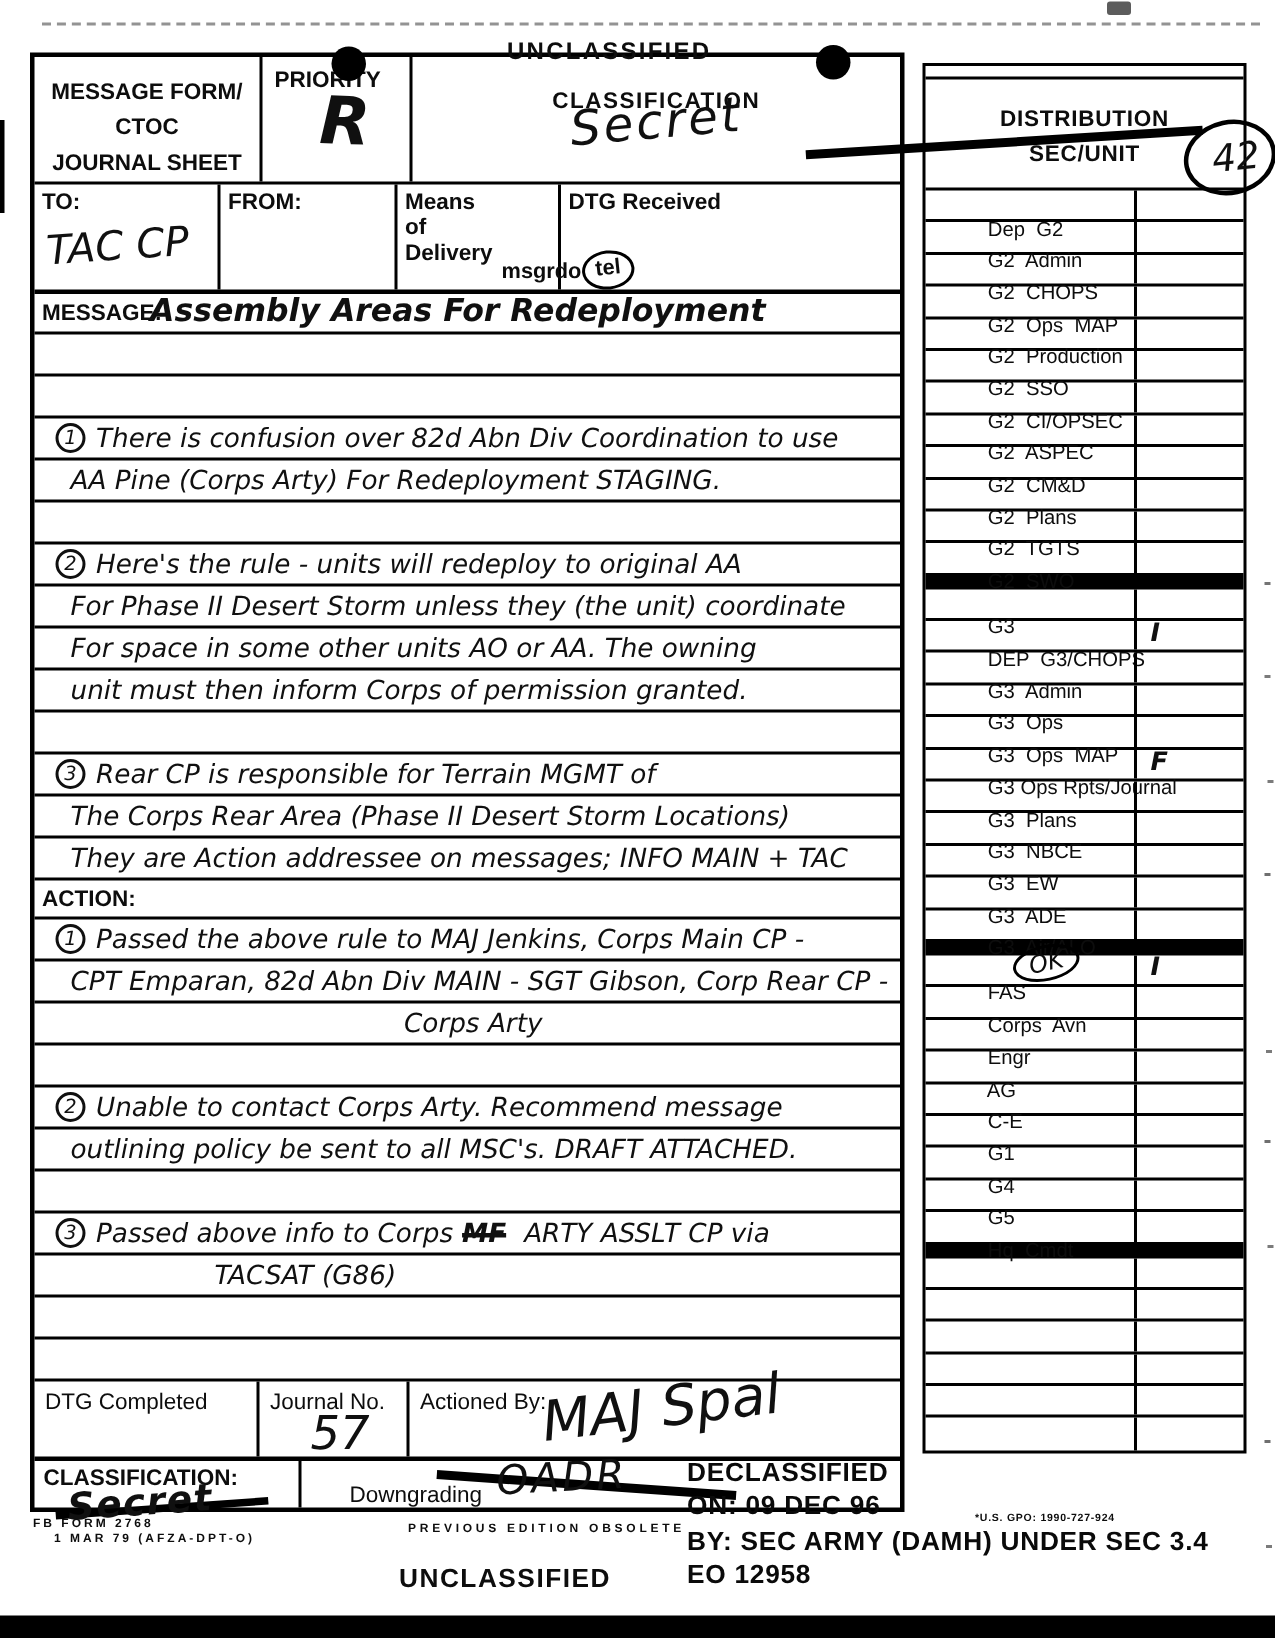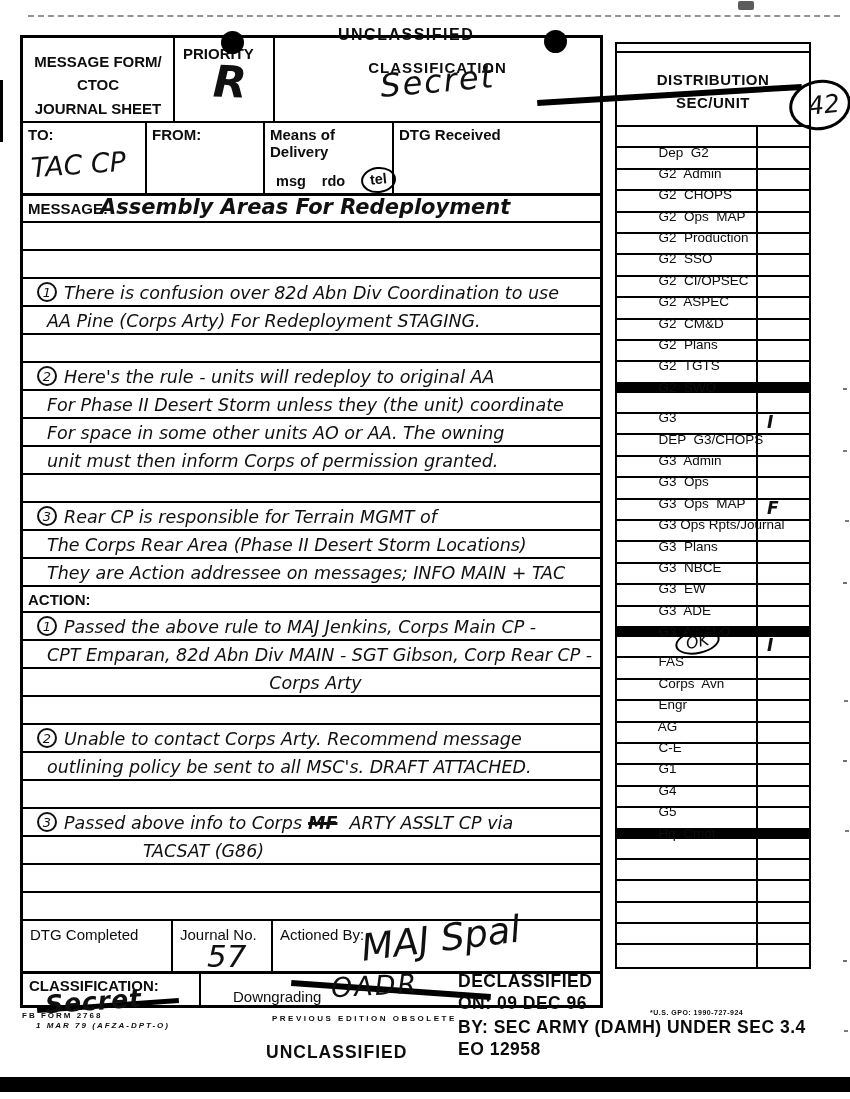--- a/index.html
+++ b/index.html
@@ -46,22 +46,22 @@
   .top-unclass { left:338px; top:26px; font-weight:bold; font-size:16px; letter-spacing:1.5px; z-index:5; }
   .page-circle { left:514px; top:42px; width:62px; height:50px; border:3px solid #000;
                  border-radius:50%; transform:rotate(-12deg); z-index:4; }
   .page-num { position:absolute; left:16px; top:8px; font-size:25px; transform:rotate(6deg); }
 
   .row2 { display:flex; height:73px; border-bottom:3px solid #000; }
   .row2 > div { position:relative; font-weight:bold; font-size:15px; padding:3px 0 0 5px; }
   .cell-to { width:124px; border-right:2.5px solid #000; }
   .to-val { position:absolute; left:8px; top:26px; font-size:27px; font-weight:normal; transform:rotate(-4deg); }
   .cell-from { width:118px; border-right:2.5px solid #000; }
-  .cell-means { width:129px; border-right:2.5px solid #000; font-weight:normal; font-size:14.5px;
-                display:flex; flex-direction:column; }
+  .cell-means { width:109px; border-right:2.5px solid #000; font-weight:normal; font-size:14.5px;
+                display:flex; flex-direction:row; }
   .means-opts { margin-top:auto; display:flex; justify-content:space-between;
                 align-items:flex-end; padding:0 4px 4px 6px; font-size:14.5px; }
   .tel-circle { border:2.5px solid #000; border-radius:50%; padding:2px 7px 4px;
                 transform:rotate(-6deg); margin-bottom:-4px; margin-right:-8px; }
   .cell-dtg { flex:1; font-weight:normal; font-size:14.5px; }
 
   .msg-row { height:27px; border-bottom:2px solid #000; position:relative;
              font-weight:bold; font-size:15px; padding:4px 0 0 5px; }
   .msg-subject { position:absolute; left:77px; top:-1px; font-size:21px; }
 
@@ -93,40 +93,40 @@
   .cell-classif { width:178px; border-right:2.5px solid #000; position:relative;
                   font-weight:bold; font-size:15px; padding:3px 0 0 6px; }
   .classif-secret { position:absolute; left:22px; top:13px; font-size:25px; transform:rotate(-4deg); letter-spacing:1px; z-index:7; }
   .strike-bot-secret { left:14px; top:29px; width:142px; height:4.5px; transform:rotate(-4deg); }
   .cell-downgrade { flex:1; position:relative; font-size:15px; }
   .downgrade-label { position:absolute; left:32px; top:14px; }
   .oadr { position:absolute; left:130px; top:-4px; font-size:27px; transform:rotate(-3deg); letter-spacing:2px; z-index:7; }
   .strike-oadr { left:90px; top:13px; width:200px; height:5.5px; transform:rotate(4deg); }
 
   
-  #dist { left:615px; top:42px; width:196px; border:2.5px solid #000; background:#fff; }
+  #dist { left:615px; top:42px; width:216px; border:2.5px solid #000; background:#fff; }
   .dist-topstrip { height:9px; border-bottom:2px solid #000; }
   .dist-header { height:74px; border-bottom:2.5px solid #000; text-align:center;
                  font-size:15px; font-weight:bold; letter-spacing:.5px; padding-top:16px; line-height:1.5; }
   .drow { display:flex; height:21.4px; border-bottom:2px solid #000; }
   .drow:last-child { border-bottom:none; }
   .dlabel { width:141px; border-right:2px solid #000; font-size:13.5px; padding:2.5px 0 0 4px;
             white-space:pre; position:relative; overflow:visible; }
   .dmark { flex:1; position:relative; }
   .dmark .mark { position:absolute; left:9px; top:-2px; font-size:17px; font-weight:bold; }
   .ok-circle { position:absolute; left:58px; top:-7px; height:24px; border:2.5px solid #000;
                border-radius:50%; padding:0 9px; font-size:16px; line-height:20px;
                transform:rotate(-12deg); z-index:9; background:transparent;
                font-family:"DejaVu Sans", sans-serif; font-style:italic; }
   .drow.bar { height:9px; background:#000; border-bottom:none; }
   .drow.bar .dlabel { border-right:none; }
 
   
   .formid { left:22px; top:1011px; font-size:8px; font-weight:bold; letter-spacing:2px; line-height:1.2; }
-  .formid .l2 { margin-left:14px;font-style:italic; }
+  .formid .l2 { margin-left:14px; }
   .obsolete { left:272px; top:1014px; font-size:8px; font-weight:bold; letter-spacing:2.5px; }
   .gpo { left:650px; top:1009px; font-size:7px; font-weight:bold; letter-spacing:.5px; }
   .stamp { font-size:17.5px; font-weight:bold; letter-spacing:.5px; z-index:12; color:#0a0a0a; }
   .stamp1 { left:458px; top:971px; }
   .stamp2 { left:458px; top:993px; }
   .stamp3 { left:458px; top:1017px; }
   .stamp4 { left:458px; top:1039px; }
   .bottom-unclass { left:266px; top:1042px; font-size:17.5px; font-weight:bold; letter-spacing:1px; }
 </style>
 </head>

